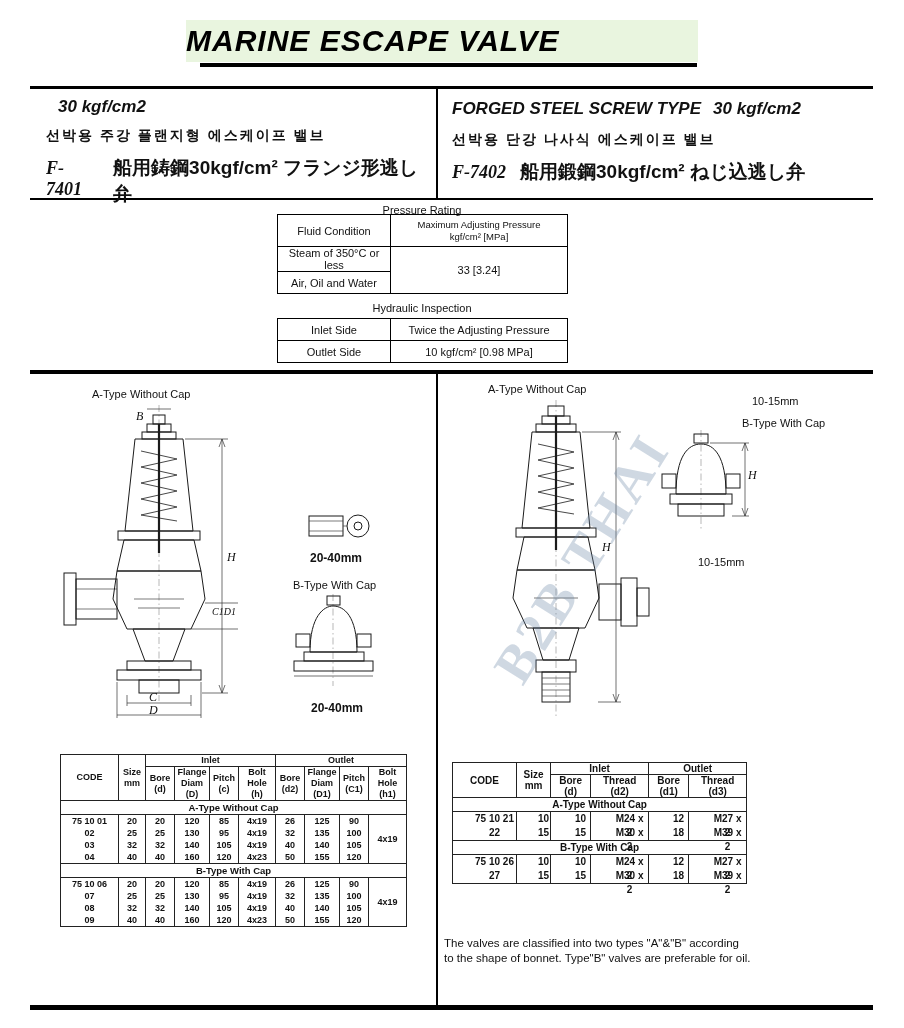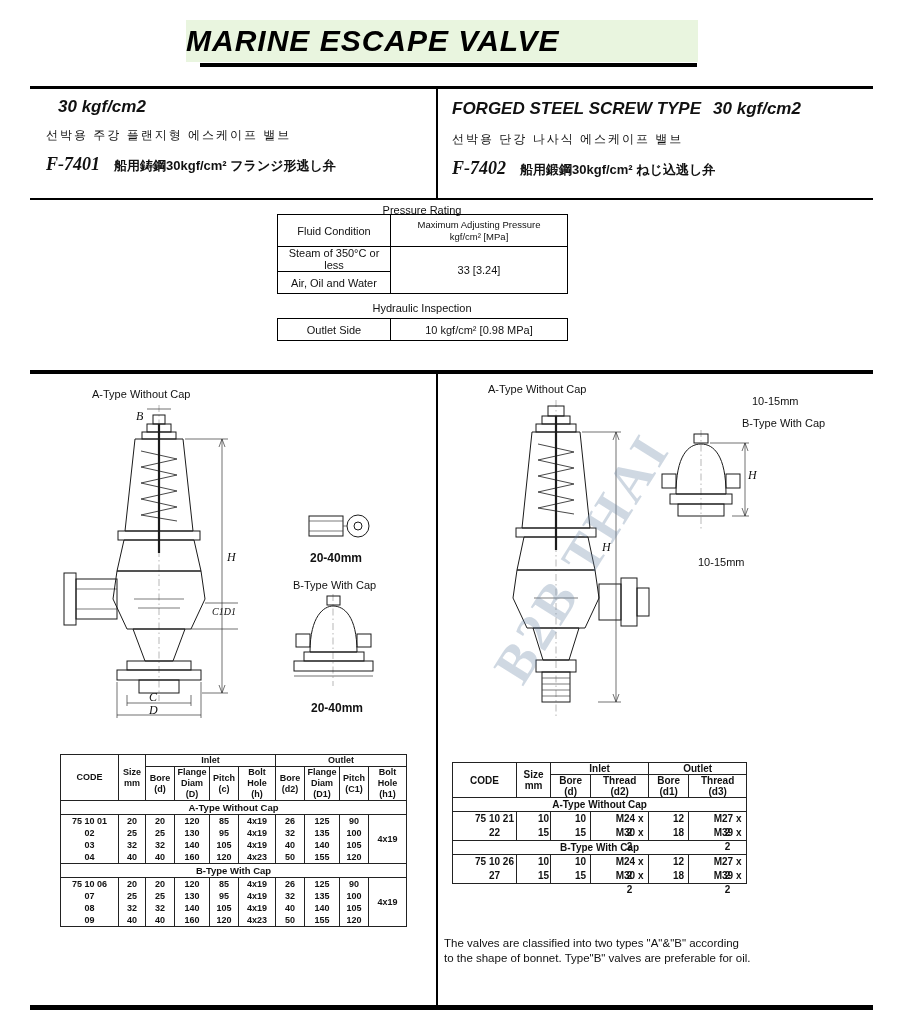--- a/index.html
+++ b/index.html
@@ -15,24 +15,24 @@
                background:#e9f5df; display:flex; align-items:center; justify-content:flex-start; }
   .title-text { font:italic 700 30px "Liberation Sans", sans-serif; letter-spacing:1px; color:#000; }
   .title-underline { position:absolute; left:200px; top:63px; width:497px; height:4px; background:#000; }
 
   
   .prod { position:absolute; width:386px; }
   .prod-line1 { display:flex; align-items:center; }
   .type-hl { background:#9edcec; font:italic 700 17px "Liberation Sans", sans-serif; padding:2px 6px; }
   .type-plain { font:italic 700 17px "Liberation Sans", sans-serif; padding:2px 0; }
   .type-press { font:italic 700 17px "Liberation Sans", sans-serif; margin-left:12px; }
-  .prod-korean { font-weight:400; font-size:12px; letter-spacing:2px; margin-top:10px; }
+  .prod-korean { font-weight:700; font-size:14px; letter-spacing:2px; margin-top:10px; }
   .prod-model-line { margin-top:10px; display:flex; align-items:baseline; }
   .prod-model { font:italic 700 18px "Liberation Serif", serif; }
-  .prod-desc { font-weight:700; font-size:13px; margin-left:14px; }
+  .prod-desc { font-weight:700; font-size:19px; margin-left:14px; }
 
   
   .pr-title { left:277px; top:204px; width:290px; text-align:center; font-size:11px; }
   .hy-title { left:277px; top:302px; width:290px; text-align:center; font-size:11px; }
   .ptable { position:absolute; border-collapse:collapse; font-size:11px; }
   .ptable td { border:1.5px solid #000; text-align:center; vertical-align:middle; }
   .ptable .pc1 { width:113px; }
   .ptable .pc2 { width:177px; }
   .ptable .ch div { font-size:9.5px; line-height:12px; }
   .ptable .r1 { height:32px; }
@@ -126,20 +126,24 @@
     </tr>
     <tr class="r2">
       <td class="pc1">Air, Oil and Water</td>
     </tr>
   </tbody>
     </table>
 
   <div class="abs hy-title">Hydraulic Inspection</div>
   <table class="ptable" style="left:277px; top:318px;">
     <tbody>
+        <tr class="r2">
+      <td class="pc1">Inlet Side</td>
+      <td class="pc2">Twice the Adjusting Pressure</td>
+    </tr>
     <tr class="r2">
       <td class="pc1">Outlet Side</td>
       <td class="pc2">10 kgf/cm² [0.98 MPa]</td>
     </tr>
   </tbody>
     </table>
 
   <div class="watermark">B2B THAI</div>
 
   <div class="dlabel" style="left:92px; top:388px;">A-Type Without Cap</div>

